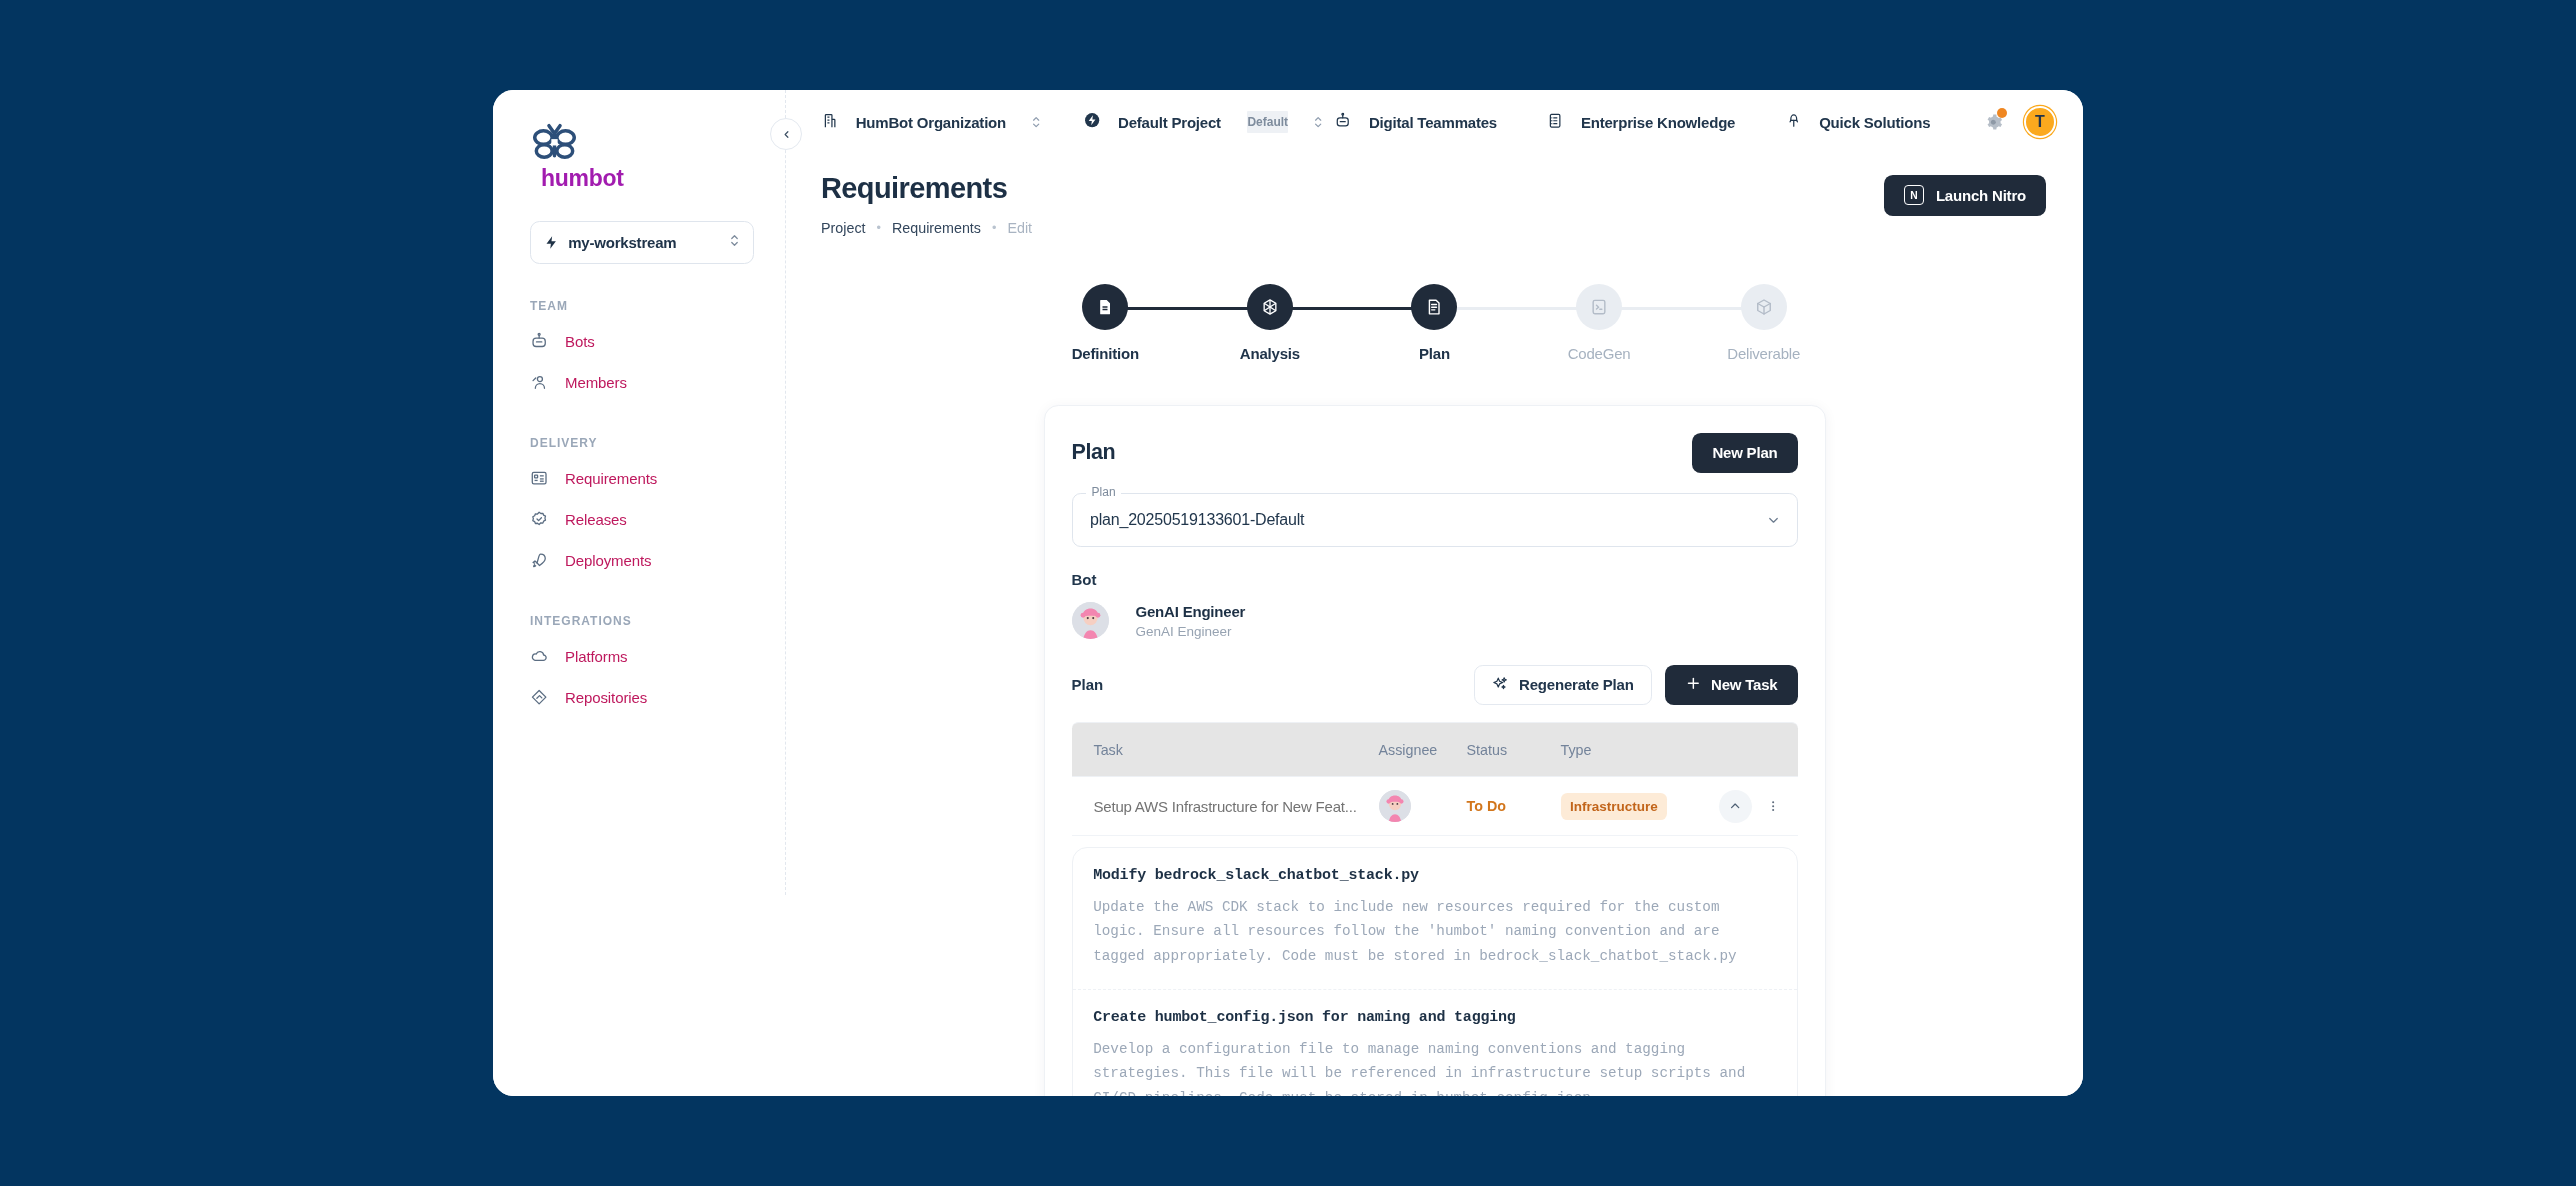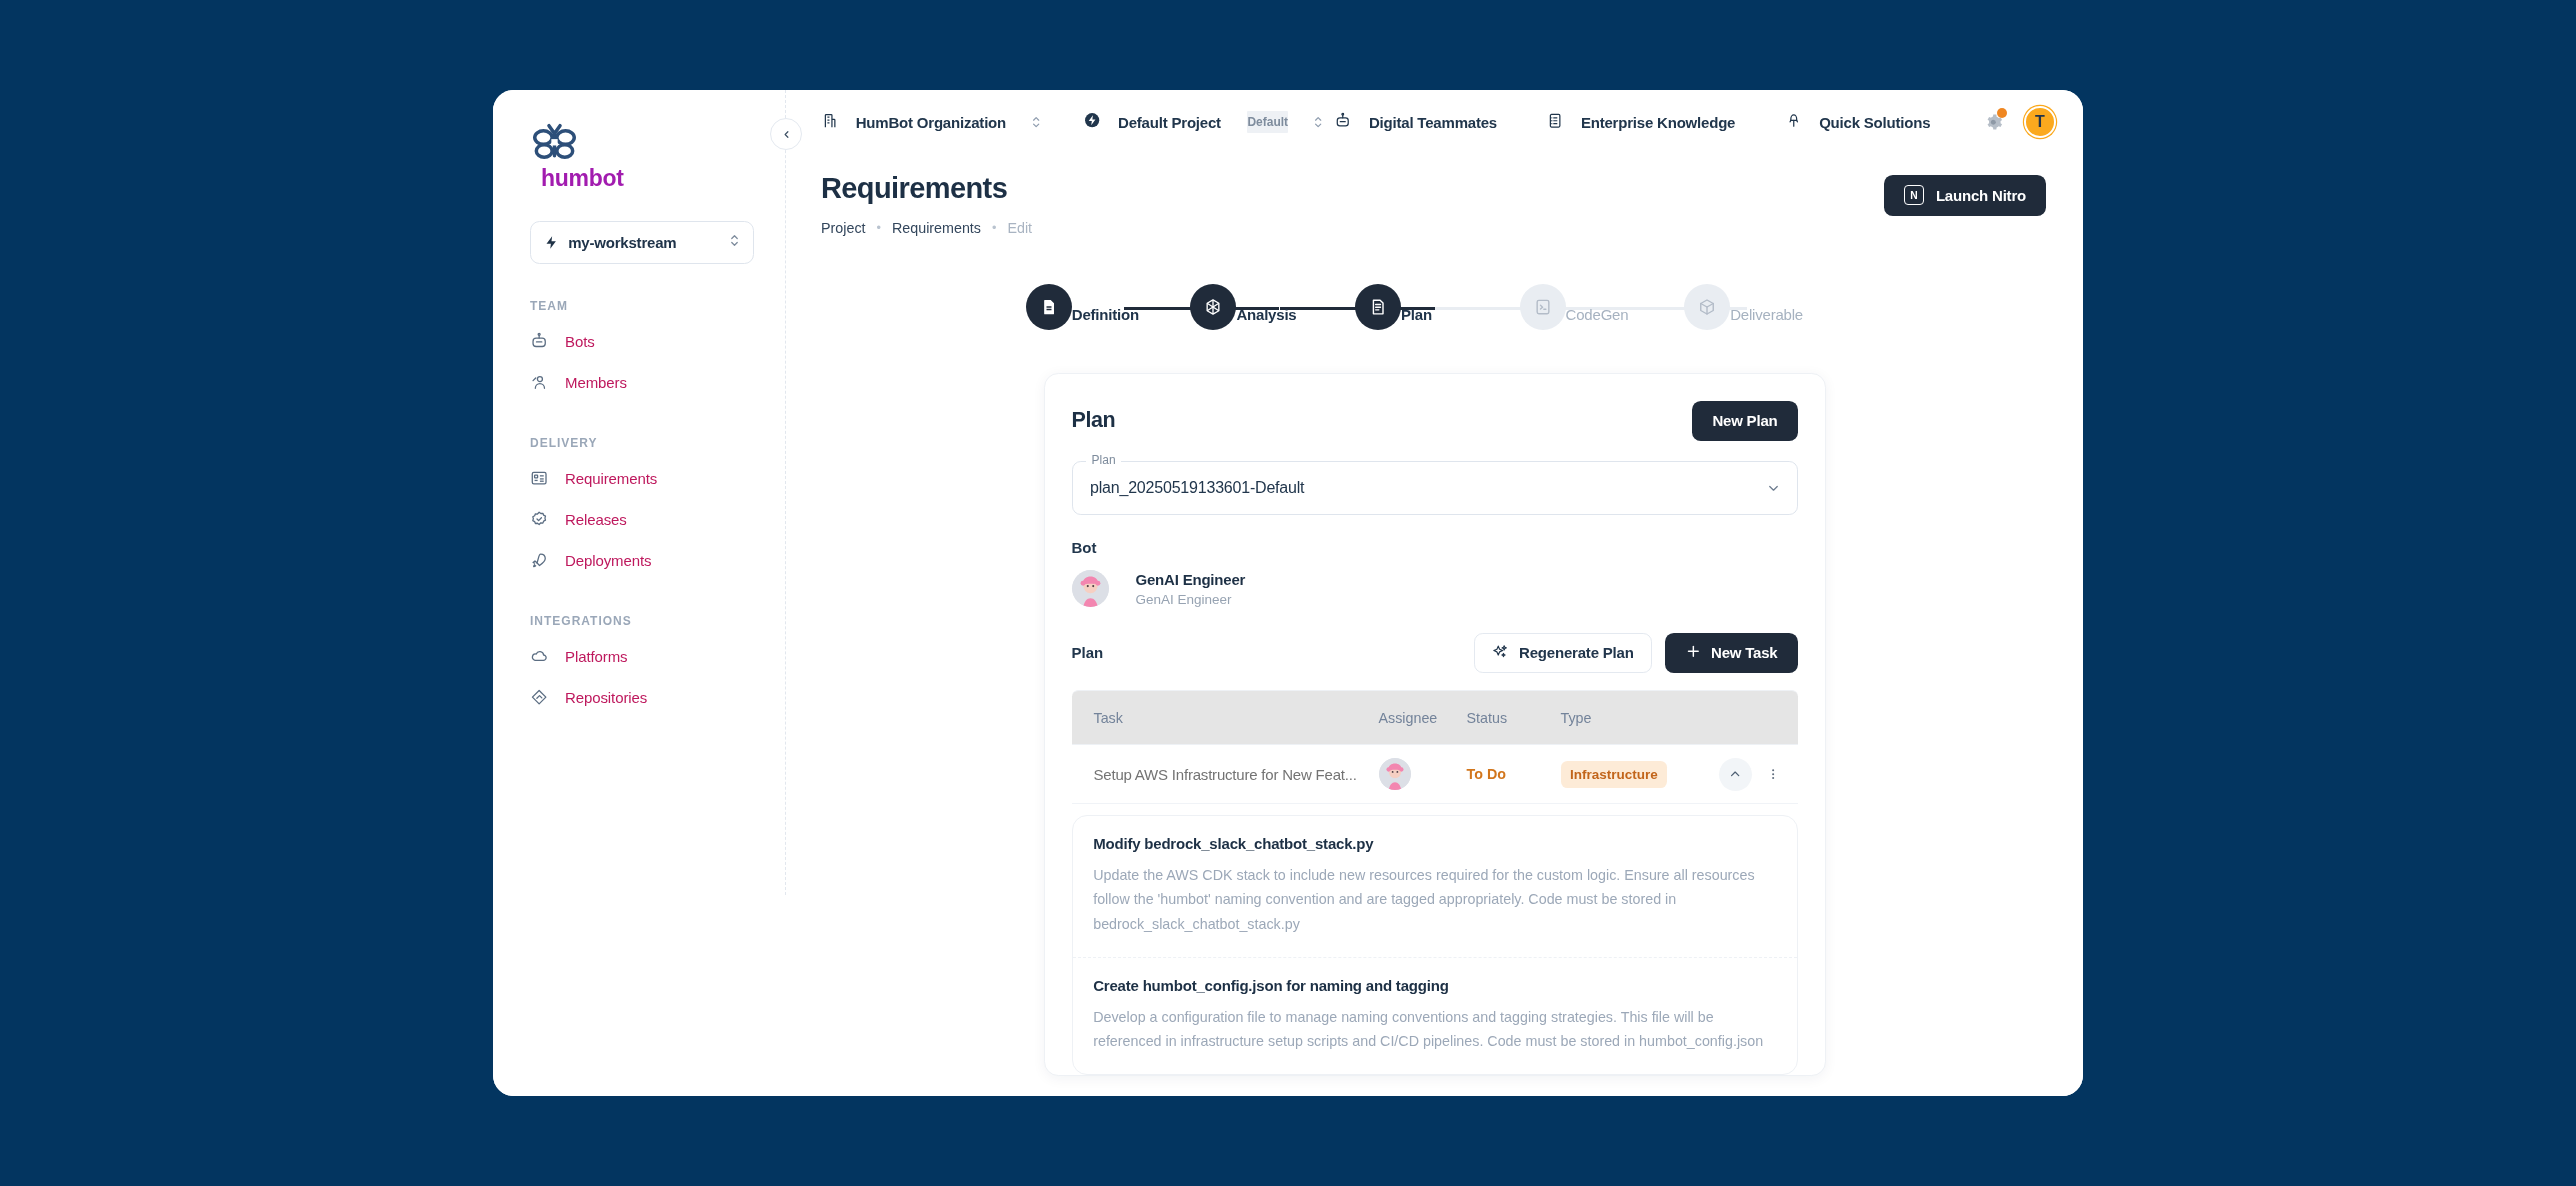--- a/index.html
+++ b/index.html
@@ -242,21 +242,21 @@
 
   
   .stepper {
     margin: 48px auto 0 auto;
     width: 827px;
     position: relative;
     display: flex;
     justify-content: space-between;
     padding: 0 4.8px;
   }
-  .step { width: 159px; display: flex; flex-direction: row; align-items: center; cursor: pointer; position: relative; z-index: 2; }
+  .step { width: 159px; display: flex; flex-direction: column; align-items: center; cursor: pointer; position: relative; z-index: 2; }
   .step-circle {
     width: 46px; height: 46px;
     border-radius: 50%;
     display: flex; align-items: center; justify-content: center;
     background: #202b3a;
   }
   .step-circle.inactive { background: #e9edf2; }
   .step-label {
     margin-top: 15px;
     font-size: 15px;
@@ -425,20 +425,21 @@
     display: flex; align-items: center; justify-content: center;
     cursor: pointer;
   }
 
   
   .subtasks {
     border: 0.8px solid #eef1f5;
     border-radius: 15px;
     margin: 11px 0 0 0;
     background: #fff;
+    font-family: Liberation Mono, monospace;
   }
   .subtask {
     padding: 19px 20.7px 20.7px 20.7px;
     border-bottom: 0.8px dashed #eef1f5;
   }
   .subtask:last-child { border-bottom: none; }
   .subtask-title {
     font-size: 15px;
     font-weight: 600;
     color: #1d3045;

